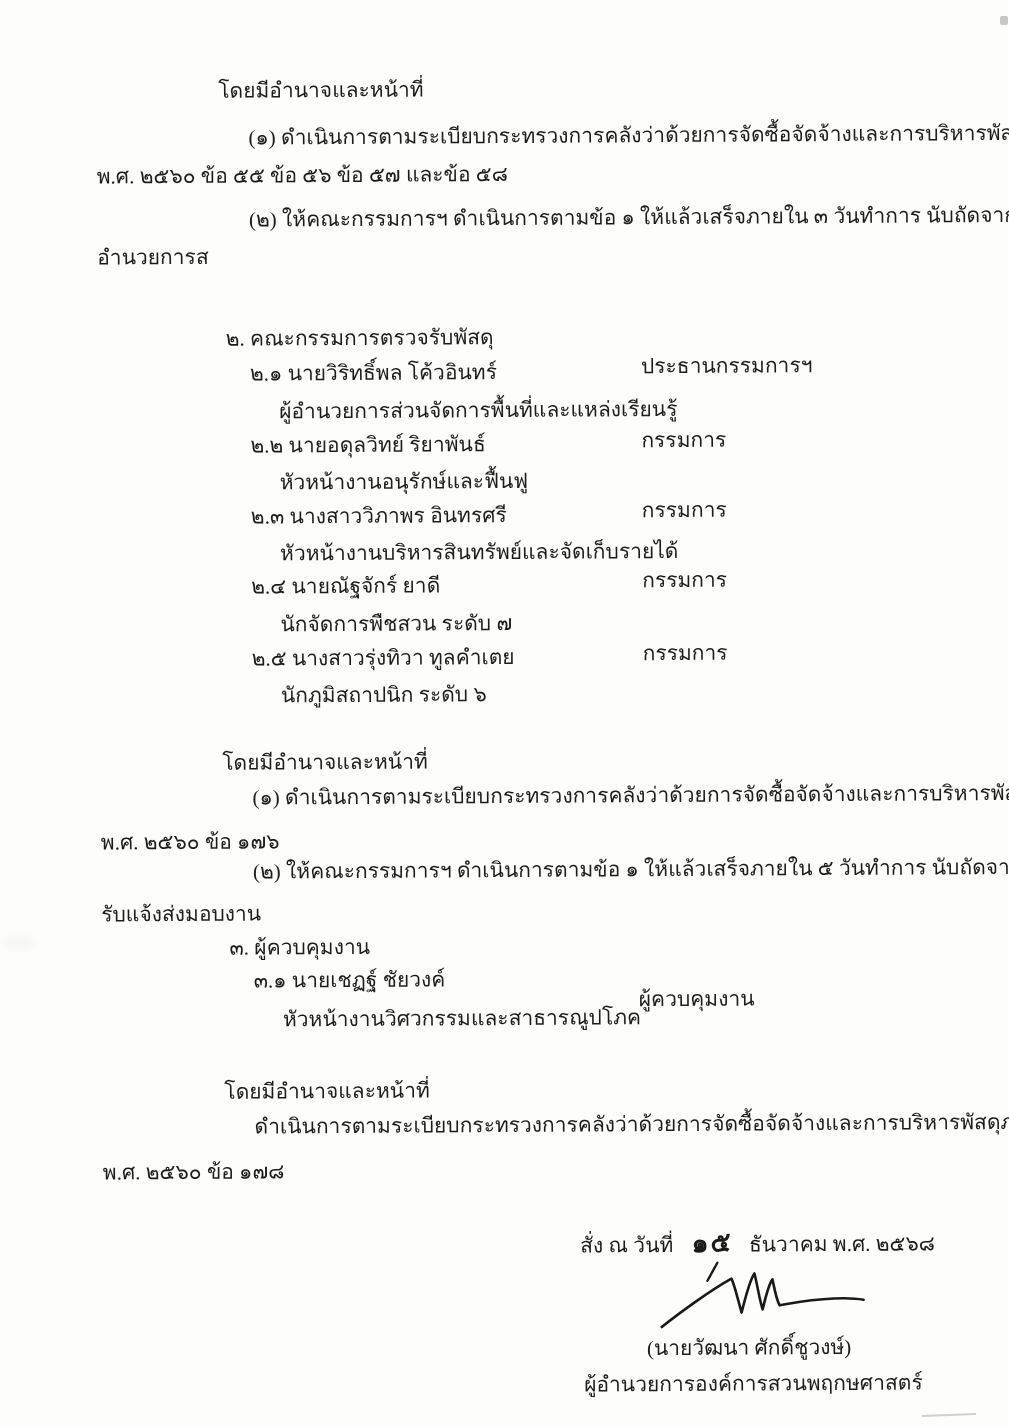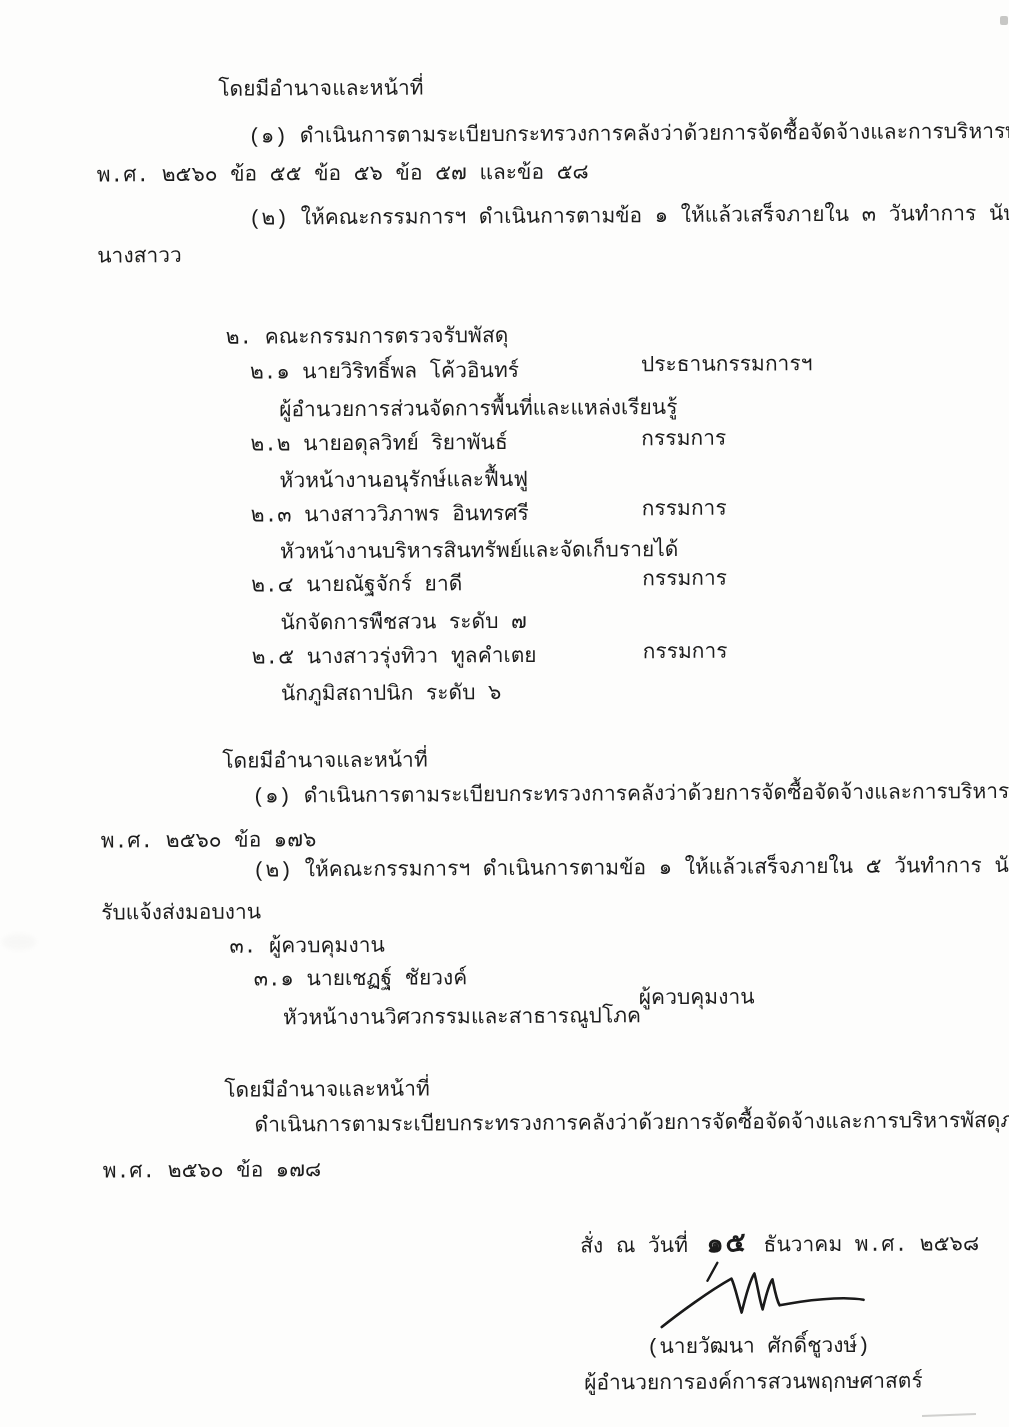--- a/index.html
+++ b/index.html
@@ -6,21 +6,21 @@
     margin: 0;
     padding: 0;
     background: #ffffff;
   }
   .page {
     position: relative;
     width: 1009px;
     height: 1427px;
     background: #fdfdfc;
     overflow: hidden;
-    font-family: Liberation Mono, monospace;
+    font-family: Liberation Serif, serif;
     color: #1c1c1c;
   }
   .content {
     position: absolute;
     inset: 0;
     transform: rotate(-0.35deg);
     transform-origin: 50% 50%;
   }
   .ln {
     position: absolute;
@@ -92,21 +92,21 @@
 </head>
 <body>
 
 <div class="page">
   <div class="content">
 
     <div class="ln" style="left:222px;top:76px">โดยมีอำนาจและหน้าที่</div>
     <div class="ln" style="left:252px;top:123px">(๑) ดำเนินการตามระเบียบกระทรวงการคลังว่าด้วยการจัดซื้อจัดจ้างและการบริหารพัสดุภาครัฐ</div>
     <div class="ln" style="left:100px;top:161px">พ.ศ. ๒๕๖๐ ข้อ ๕๕ ข้อ ๕๖ ข้อ ๕๗ และข้อ ๕๘</div>
     <div class="ln" style="left:252px;top:205px">(๒) ให้คณะกรรมการฯ ดำเนินการตามข้อ ๑  ให้แล้วเสร็จภายใน  ๓  วันทำการ  นับถัดจากวัน</div>
-    <div class="ln" style="left:100px;top:242px">นางสาวว</div>
+    <div class="ln" style="left:100px;top:242px">อำนวยการส</div>
 
     <div class="ln" style="left:228px;top:324px">๒. คณะกรรมการตรวจรับพัสดุ</div>
 
     <div class="ln" style="left:252px;top:359px">๒.๑ นายวิริทธิ์พล โค้วอินทร์</div>
     <div class="role" style="left:643px;top:354px">ประธานกรรมการฯ</div>
     <div class="ln" style="left:281px;top:397px">ผู้อำนวยการส่วนจัดการพื้นที่และแหล่งเรียนรู้</div>
 
     <div class="ln" style="left:252px;top:431px">๒.๒ นายอดุลวิทย์ ริยาพันธ์</div>
     <div class="role" style="left:643px;top:428px">กรรมการ</div>
     <div class="ln" style="left:281px;top:468px">หัวหน้างานอนุรักษ์และฟื้นฟู</div>

